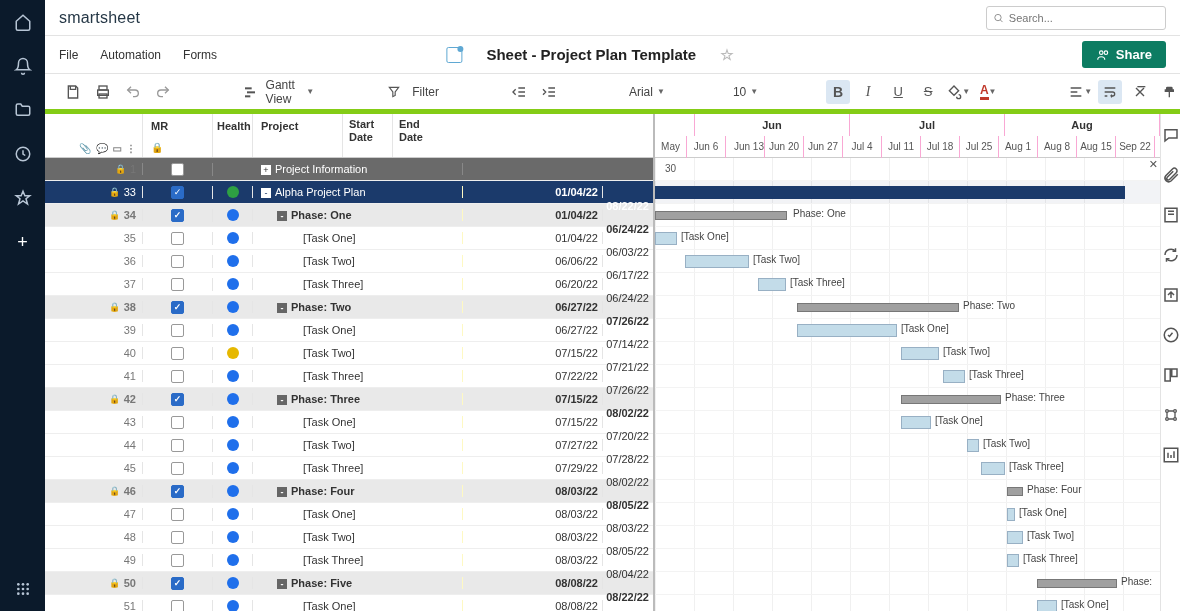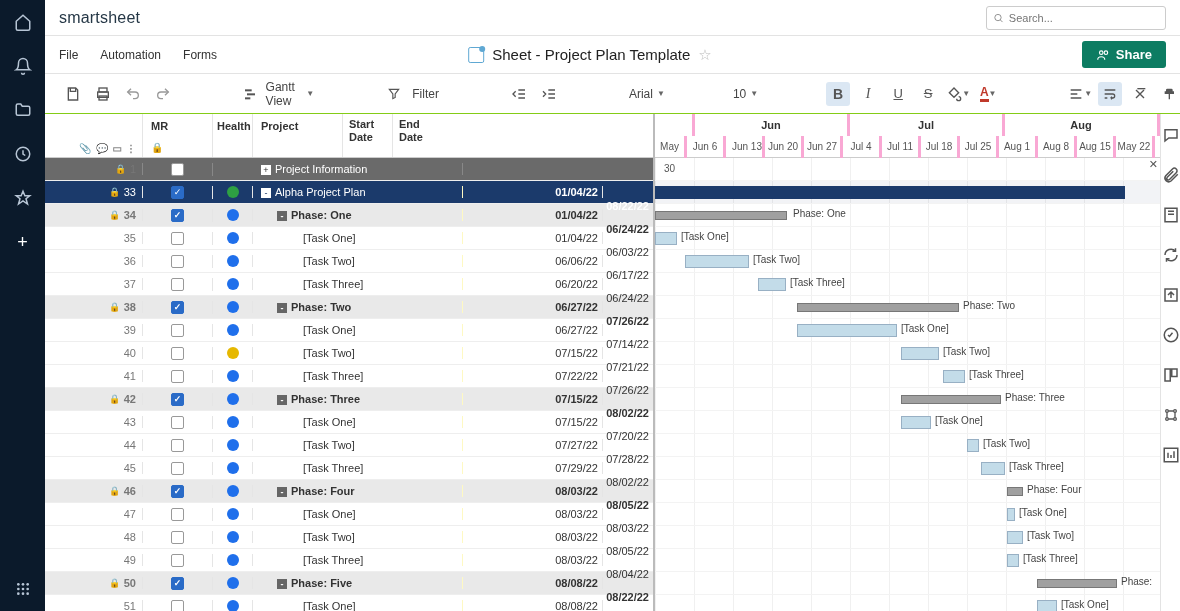--- a/index.html
+++ b/index.html
@@ -10,25 +10,25 @@
   .left-rail .plus { font-size: 18px; color:#fff; }
   .left-rail .spacer { flex: 1; }
   .left-rail .apps { margin-bottom: 12px; color:#b7c5d5; }
   .main { flex: 1; display: flex; flex-direction: column; min-width: 0; }
   .topbar { height: 36px; display: flex; align-items: center; padding: 0 14px; border-bottom: 1px solid #e3e3e3; }
   .logo { font-size: 16px; color: #253746; letter-spacing: 0.2px; font-weight: 400; }
   .search { margin-left: auto; width: 180px; height: 24px; border: 1px solid #ccc; border-radius: 3px; display:flex; align-items:center; padding:0 6px; color:#888; gap:5px;}
   .search input { border:none; outline:none; font-size:11px; width:100%; color:#555; }
   .titlebar { height: 38px; display:flex; align-items:center; border-bottom: 1px solid #e3e3e3; padding: 0 14px;}
   .menu { display:flex; gap:22px; color:#333; font-size:12px;}
-  .doc-title-wrap { position:absolute; left:50%; transform:translateX(-50%); display:flex; align-items:center; gap:8px; font-weight:400; font-size:15px; color:#222;}
+  .doc-title-wrap { position:absolute; left:50%; transform:translateX(-50%); display:flex; align-items:center; gap:24px; font-weight:700; font-size:15px; color:#222;}
   .sheet-ic { width:16px; height:16px; background:#fff; border:1px solid #5fa8d3; border-radius:2px; position:relative;}
   .sheet-ic::after{content:""; position:absolute; right:-2px; top:-2px; width:6px;height:6px;background:#5fa8d3;border-radius:50%;}
   .share-btn { margin-left:auto; background:#0d7c62; color:#fff; border:none; border-radius:3px; padding:6px 14px; font-size:13px; font-weight:600; display:flex; align-items:center; gap:6px;}
-  .toolbar { height: 40px; display:flex; align-items:center; padding: 0 10px; gap: 24px; border-bottom: 1px solid #84cc16;}
+  .toolbar { height: 40px; display:flex; align-items:center; padding: 0 10px; gap: 24px; border-bottom: 5px solid #84cc16;}
   .tb-group { display:flex; align-items:center; gap:6px; padding:0 6px;}
   .tb-sep { width:1px; height:26px; background:#e0e0e0; margin:0 4px;}
   .tb-btn { width:24px; height:24px; display:flex; align-items:center; justify-content:center; color:#555; border-radius:3px;}
   .tb-btn.active { background:#dbe7f3; }
   .tb-text { font-size:12px; color:#444; display:flex; align-items:center; gap:4px;}
   .caret { font-size:8px; color:#666; }
   .grid-wrap { flex:1; display:flex; min-height:0;}
   .grid-left { width: 635px; display:flex; flex-direction:column; border-right:2px solid #bbb; }
   .grid-headers { display:flex; height:44px; border-bottom:1px solid #ccc; background:#fff; font-weight:700; font-size:11px;}
   .col-rownum { width:98px; border-right:1px solid #e5e5e5; display:flex; align-items:flex-end; justify-content:flex-end; padding:3px 6px; gap:4px; color:#888;}
@@ -62,21 +62,21 @@
   .dot.blue{background:#1f6feb;}
   .dot.yellow{background:#e6b800;}
   .collapse{display:inline-block;width:10px;height:10px;background:#666;color:#fff;font-size:9px;line-height:10px;text-align:center;margin-right:4px;}
   .row.sel .collapse{background:#fff;color:#1b3a6b;}
   .row.dark .collapse{background:#fff;color:#333;}
   .indent1{padding-left:24px !important;}
   .indent2{padding-left:50px !important;}
   .gantt { flex:1; display:flex; flex-direction:column; position:relative;}
   .gantt-header { height:44px; border-bottom:1px solid #ccc; position:relative; background:#fff;}
   .month-row{height:22px;display:flex;font-size:11px;font-weight:700;}
-  .month-row div,.day-row div{border-right:3px solid #f9a8d4; text-align:center; line-height:22px;}
+  .month-row div,.day-row div{border-right:1px solid #f9a8d4; text-align:center; line-height:22px;}
   .day-row{height:22px;display:flex;font-size:10px;color:#555;}
   .gantt-body{flex:1; position:relative; overflow:hidden;}
   .gantt-row{height:23px; border-bottom:1px solid #f3f3f3; position:relative;}
   .gantt-row.sel{background:rgba(27,58,107,0.06);}
   .bar{position:absolute; height:13px; top:5px; border:1px solid #98b0c4; background:#c3dce9; font-size:10px; white-space:nowrap;}
   .bar.summary{background:#a0a0a0;border-color:#777;height:9px;top:7px;}
   .bar.sel{background:#1b3a6b;border-color:#1b3a6b;}
   .bar-label{position:absolute; font-size:10px; color:#444; top:4px; white-space:nowrap;}
   .gridline{position:absolute;top:0;bottom:0;width:1px;background:#f0f0f0;}
   .right-rail{width:40px;border-left:1px solid #e3e3e3;display:flex;flex-direction:column;align-items:center;padding-top:12px;gap:22px;color:#555;}
@@ -674,21 +674,21 @@
               <div style="width: 39px; text-align: right;">Jun 13</div>
               <div style="width: 39px;">Jun 20</div>
               <div style="width: 39px;">Jun 27</div>
               <div style="width: 39px;">Jul 4</div>
               <div style="width: 39px;">Jul 11</div>
               <div style="width: 39px;">Jul 18</div>
               <div style="width: 39px;">Jul 25</div>
               <div style="width: 39px;">Aug 1</div>
               <div style="width: 39px;">Aug 8</div>
               <div style="width: 39px;">Aug 15</div>
-              <div style="width: 39px;">May 22</div>
+              <div style="width: 39px;">Sep 22</div>
             </div>
         </div>
         <div class="gantt-body" id="gantt-body">
             <div class="gridline" style="left: 0px;"></div>
             <div class="gridline" style="left: 39px;"></div>
             <div class="gridline" style="left: 78px;"></div>
             <div class="gridline" style="left: 117px;"></div>
             <div class="gridline" style="left: 156px;"></div>
             <div class="gridline" style="left: 195px;"></div>
             <div class="gridline" style="left: 234px;"></div>

